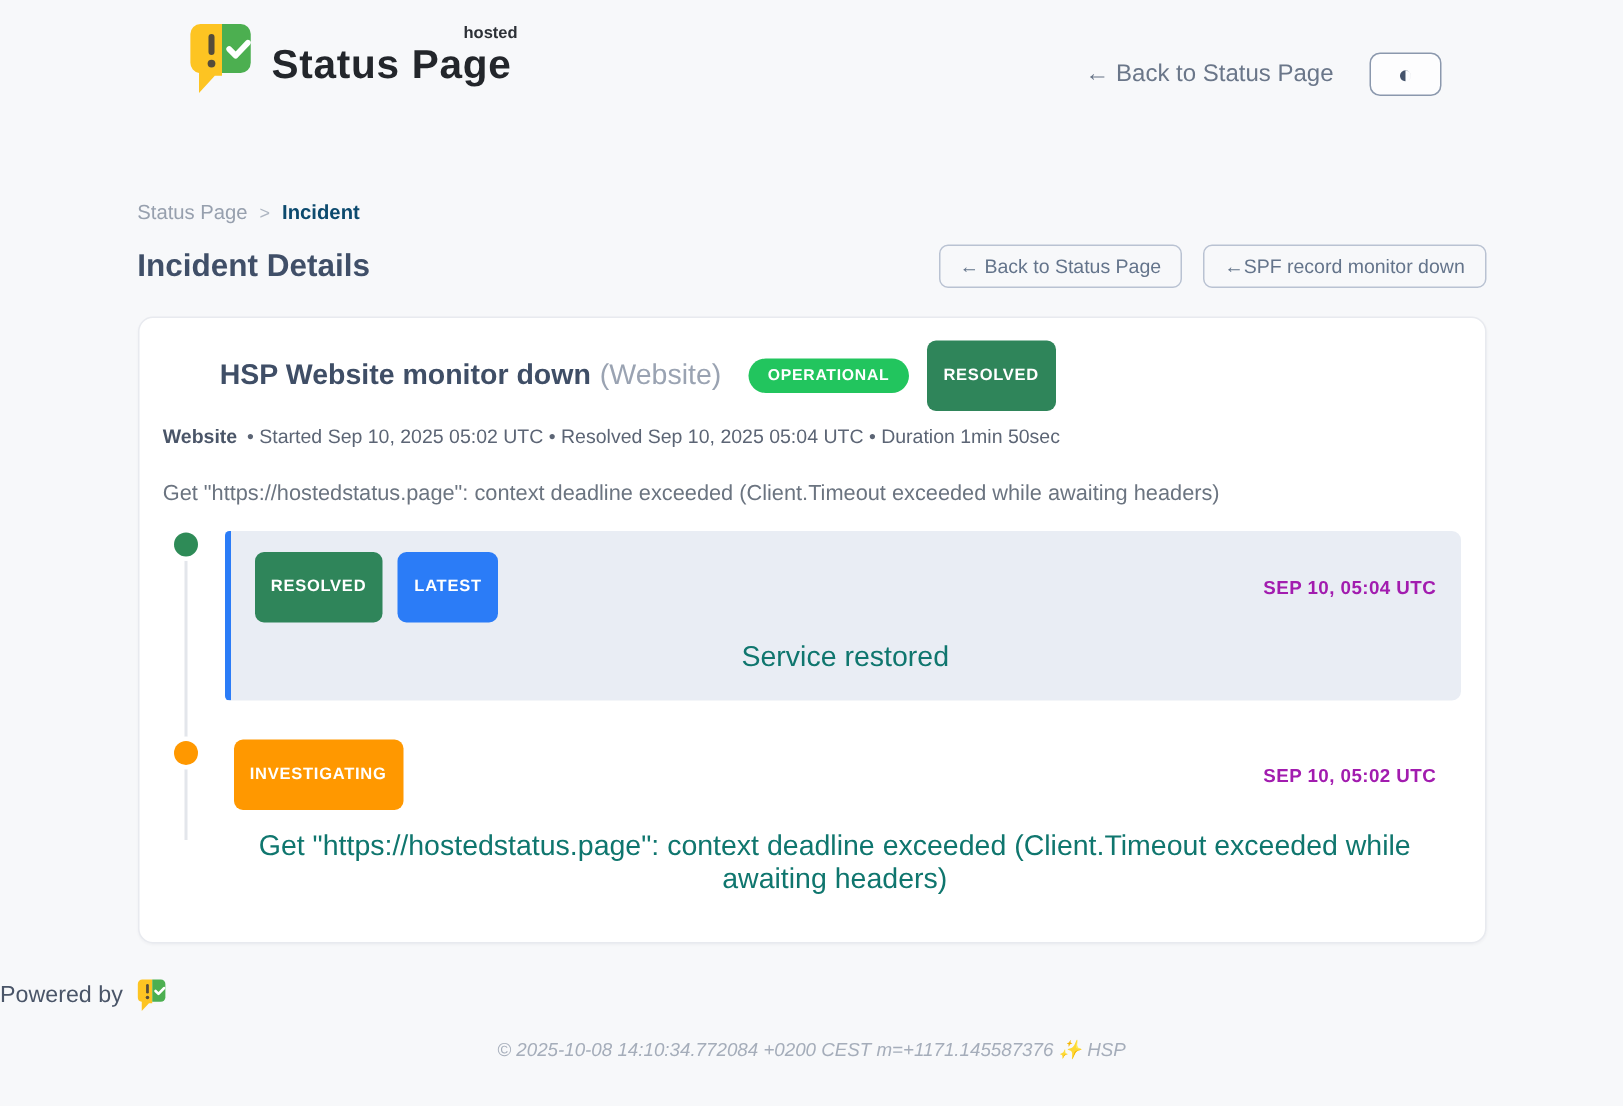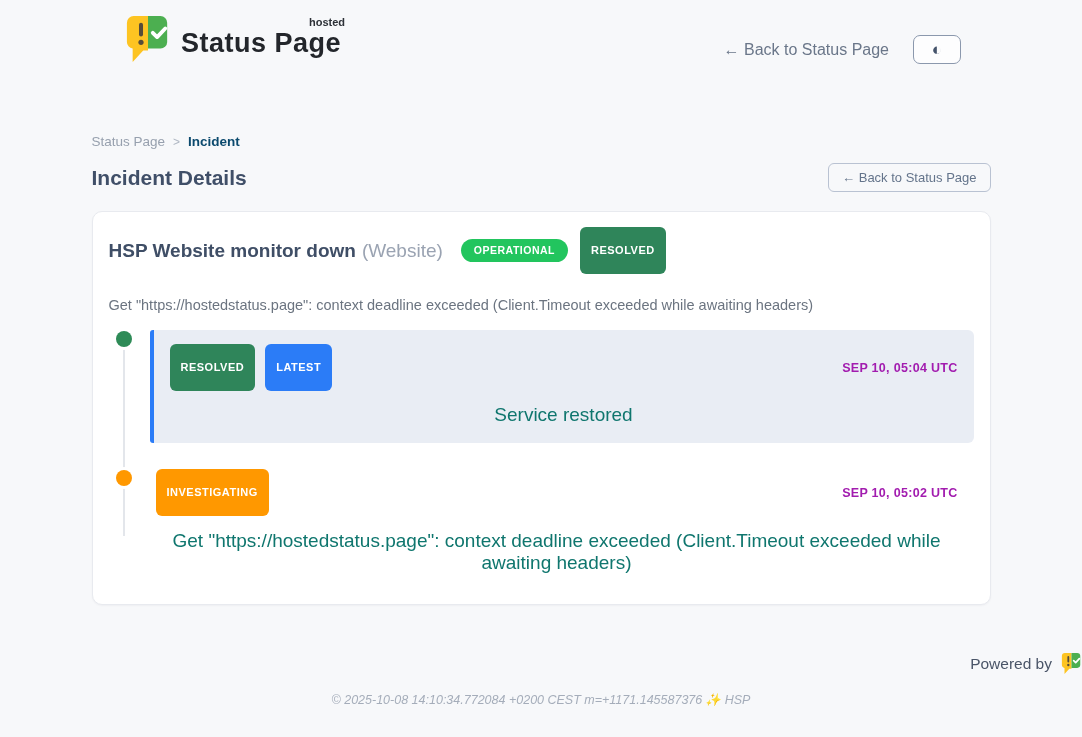--- a/index.html
+++ b/index.html
@@ -88,21 +88,21 @@
   
   .card {
     margin-top: 19px;
     background: #ffffff;
     border: 1px solid #e8eaef;
     border-radius: 10px;
     padding: 15px 16px 30px;
     box-shadow: 0 1px 2px rgba(20,30,60,0.04);
   }
   .card-title-row { display: flex; align-items: center; flex-wrap: wrap; }
-  .card-title { font-size: 19px; font-weight: 700; color: #3f4e66; }
+  .card-title { font-size: 19px; font-weight: 700; color: #3f4e66; margin-left: 38px; }
   .card-component { font-size: 19px; font-weight: 500; color: #9aa3b2; margin-left: 6px; }
   .badge {
     display: inline-block;
     color: #fff;
     font-size: 11px;
     font-weight: 700;
     letter-spacing: 0.5px;
     padding: 18px 11px;
     border-radius: 6px;
     line-height: 1;
@@ -161,21 +161,21 @@
   .t-ts { font-size: 12.5px; font-weight: 700; color: #a21caf; letter-spacing: 0.3px; }
   .t-msg { margin-top: 13px; font-size: 19px; color: #0f766e; text-align: center; }
   .t-plain { padding: 0 16px 0 6px; }
   .t-plain .t-msg { margin-top: 14px; }
 
   
   .footer { position: absolute; left: 0; right: 0; top: 652px; text-align: center; }
   .powered {
     display: flex;
     align-items: center;
-    justify-content: flex-end;
+    justify-content: flex-start;
     gap: 9px;
     font-size: 15.5px;
     color: #4a5568;
   }
   .powered-icon { width: 21px; height: 23px; }
   .copyright { margin-top: 17px; font-size: 12.5px; color: #a5adba; font-style: italic; }
 </style>
 </head>
 <body>
 
@@ -206,32 +206,37 @@
   <div class="breadcrumb">
     <span class="crumb-root">Status Page</span>
     <span class="crumb-sep">&gt;</span>
     <span class="crumb-current">Incident</span>
   </div>
 
   <div class="title-row">
     <h1 class="page-title">Incident Details</h1>
     <div class="nav-buttons">
       <button class="nav-btn">← Back to Status Page</button>
+      <button class="nav-btn">←SPF record monitor down</button>
     </div>
   </div>
 
   <div class="card">
 
     <div class="card-title-row">
       <span class="card-title">HSP Website monitor down</span>
       <span class="card-component">(Website)</span>
       <span class="badge pill-operational">OPERATIONAL</span>
       <span class="badge badge-resolved">RESOLVED</span>
     </div>
 
+    <div class="meta-line">
+      <span class="meta-component">Website</span>
+      <span class="meta-rest">• Started Sep 10, 2025 05:02 UTC • Resolved Sep 10, 2025 05:04 UTC • Duration 1min 50sec</span>
+    </div>
 
     <div class="description">Get "https://hostedstatus.page": context deadline exceeded (Client.Timeout exceeded while awaiting headers)</div>
 
     <div class="timeline">
 
       <div class="t-item">
         <span class="t-dot green"></span>
         <div class="t-box">
           <div class="t-head">
             <div class="t-badges">

